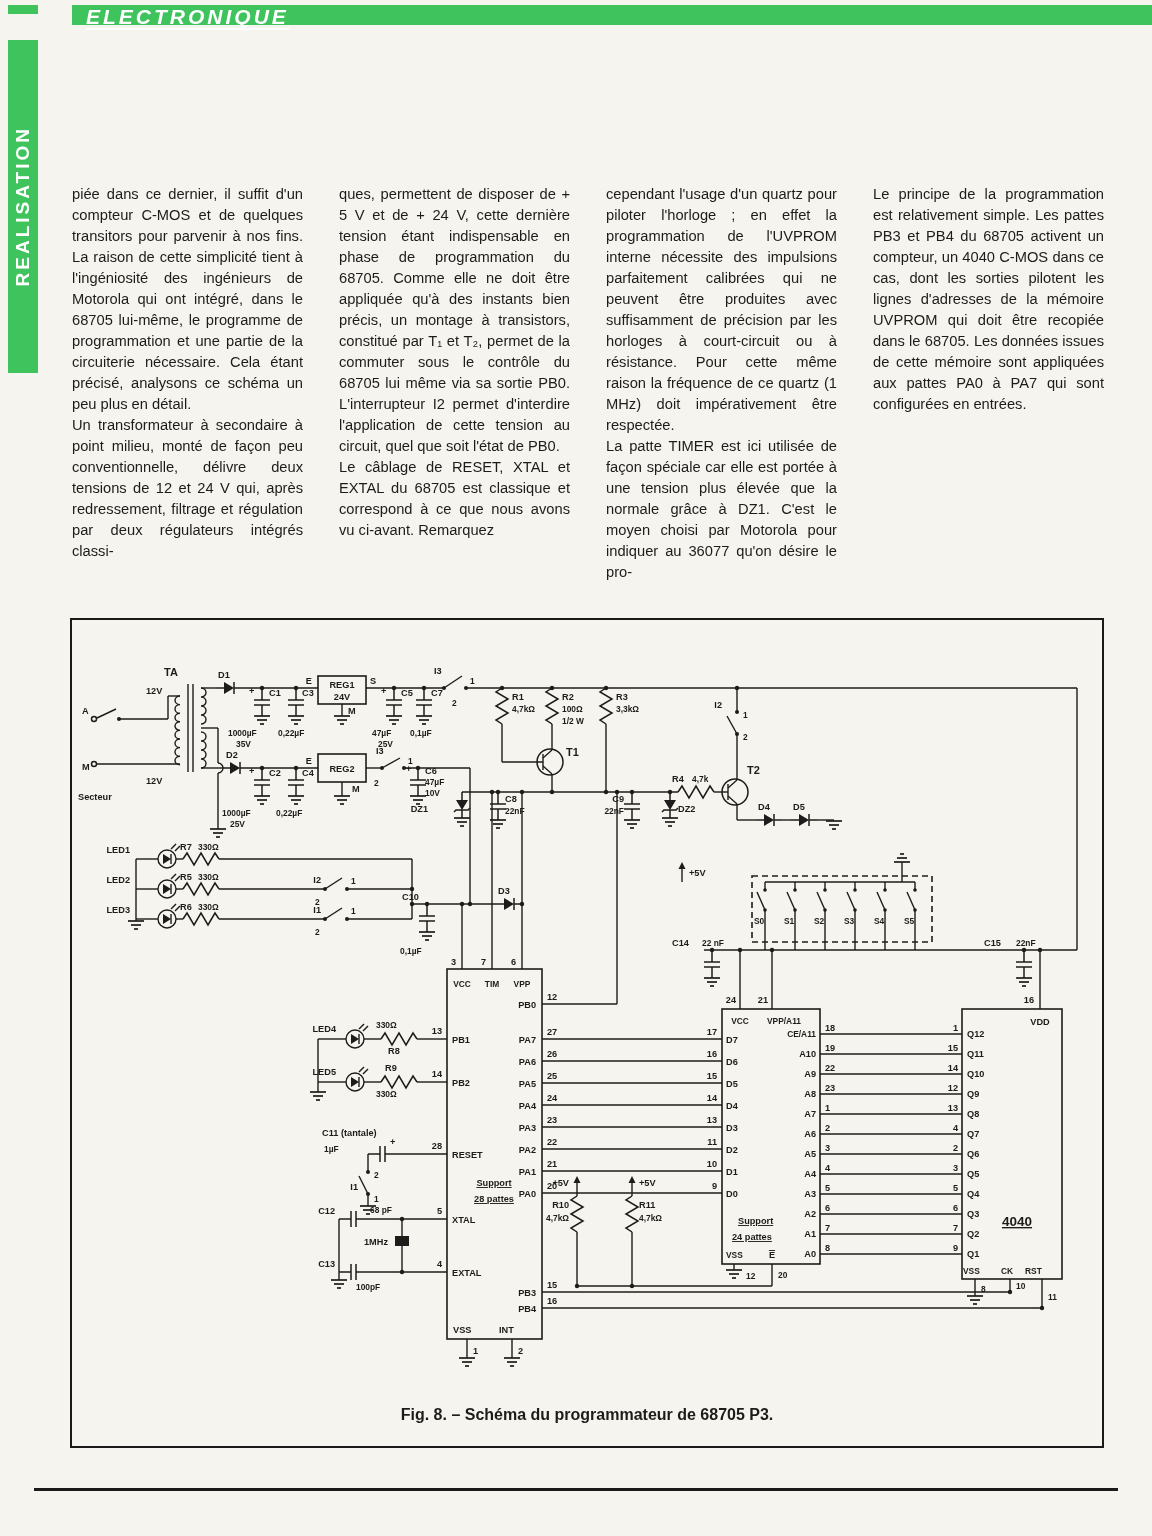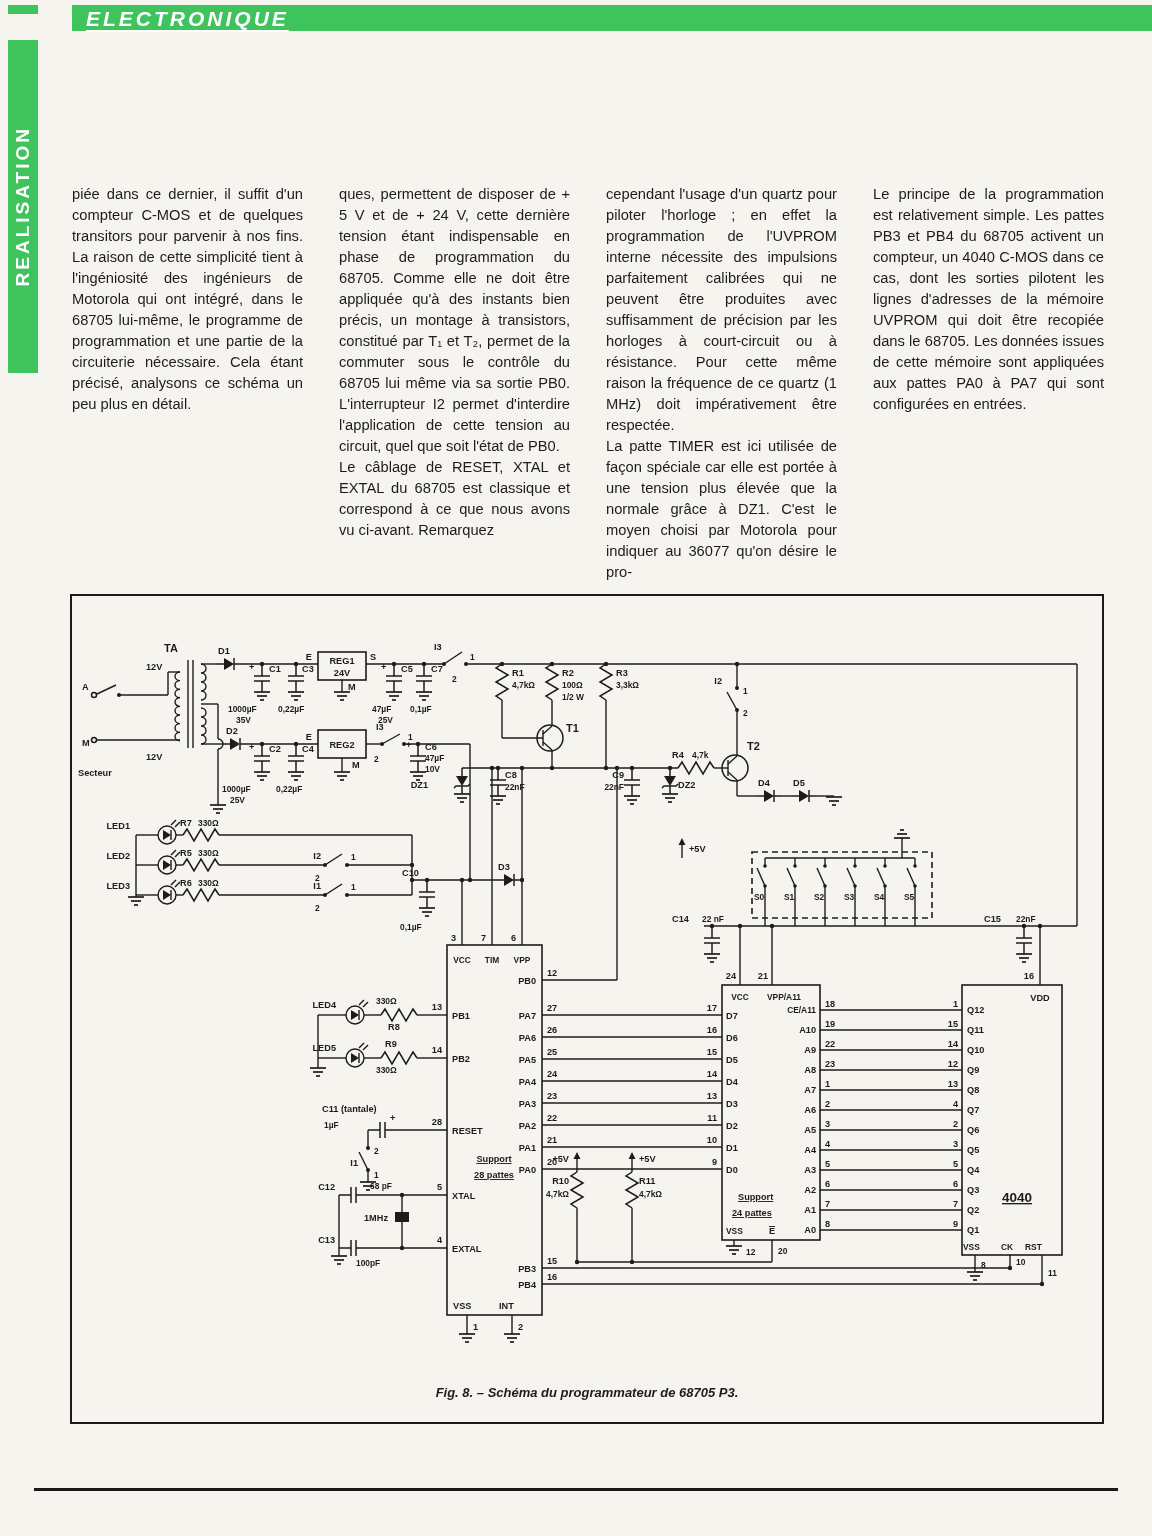--- a/index.html
+++ b/index.html
@@ -1,37 +1,37 @@
 <!DOCTYPE html>
 <html lang="fr" style="--green: #3fc35d; --paper: #f6f4ef; --ink: #1d1c1a;"><head>
 <meta charset="utf-8">
 <style>
   html,body{margin:0;padding:0;background:#e8e6e2;}
   .page{position:relative;width:1152px;height:1536px;background:var(--paper,#f6f4ef);
         font-family:"Liberation Sans",sans-serif;color:var(--ink,#1d1c1a);overflow:hidden;}
   
-  .masthead{position:absolute;left:72px;right:0;top:5px;height:26px;background:var(--green,#3fc35d);
-            display:flex;align-items:flex-end;}
+  .masthead{position:absolute;left:72px;right:0;top:5px;height:20px;background:var(--green,#3fc35d);
+            display:flex;align-items:flex-start;}
   .masthead span{color:#fff;font-weight:bold;font-style:italic;font-size:21px;letter-spacing:3px;
                  padding-left:14px;text-decoration:underline;text-underline-offset:4px;}
   .corner{position:absolute;left:8px;top:5px;width:30px;height:9px;background:var(--green,#3fc35d);}
   .sidebar{position:absolute;left:8px;top:40px;width:30px;height:333px;background:var(--green,#3fc35d);
            display:flex;align-items:center;justify-content:center;}
   .sidebar span{writing-mode:vertical-rl;transform:rotate(180deg);color:#fff;font-weight:bold;
                 font-size:19px;letter-spacing:3px;}
   
   .columns{position:absolute;left:72px;top:184px;width:1032px;display:flex;gap:36px;justify-content:space-between;}
   .col{width:231px;font-size:14.7px;line-height:1.43;text-align:justify;}
   .col p{margin:0;}
   
-  .figurebox{position:absolute;left:70px;top:594px;width:1030px;height:826px;
+  .figurebox{position:absolute;left:70px;top:618px;width:1030px;height:826px;
              border:2px solid #1b1a18;background:var(--paper,#f6f4ef);}
   .figurebox svg{position:absolute;left:0;top:4px;}
   .caption{position:absolute;left:0;right:0;bottom:22px;text-align:center;
-           font-weight:bold;font-style:italic;font-size:13px;}
+           font-weight:bold;font-size:16px;}
   
   .footrule{position:absolute;left:34px;right:34px;top:1488px;border-top:3px solid #1b1a18;}
   .footer{position:absolute;left:34px;top:1574px;font-weight:bold;font-size:14px;letter-spacing:.2px;text-decoration:underline;}
   
   svg .w line, svg .w path, svg .w polyline{stroke:#1d1c1a;stroke-width:1.4;fill:none;}
   svg .w rect{stroke:#1d1c1a;stroke-width:1.6;fill:none;}
   svg .w rect.dash{stroke-dasharray:6 4;}
   svg .w circle.sym{stroke:#1d1c1a;stroke-width:1.5;fill:none;}
   svg circle.dot{fill:#1d1c1a;stroke:none;}
   svg polygon.fil{fill:#1d1c1a;stroke:none;}
@@ -50,20 +50,21 @@
   <div class="masthead">
     <span>ELECTRONIQUE</span>
   </div>
   <div class="sidebar">
     <span>REALISATION</span>
   </div>
 
   <div class="columns">
     <div class="col">
       <p>piée dans ce dernier, il suffit d'un compteur C-MOS et de quelques transitors pour parvenir à nos fins. La raison de cette simplicité tient à l'ingéniosité des ingénieurs de Motorola qui ont intégré, dans le 68705 lui-même, le programme de programmation et une partie de la circuiterie nécessaire. Cela étant précisé, analysons ce schéma un peu plus en détail.</p>
+      <p>Un transformateur à secondaire à point milieu, monté de façon peu conventionnelle, délivre deux tensions de 12 et 24 V qui, après redressement, filtrage et régulation par deux régulateurs intégrés classi-</p>
     </div>
     <div class="col">
       <p>ques, permettent de disposer de + 5 V et de + 24 V, cette dernière tension étant indispensable en phase de programmation du 68705. Comme elle ne doit être appliquée qu'à des instants bien précis, un montage à transistors, constitué par T₁ et T₂, permet de la commuter sous le contrôle du 68705 lui même via sa sortie PB0. L'interrupteur I2 permet d'interdire l'application de cette tension au circuit, quel que soit l'état de PB0.</p>
       <p>Le câblage de RESET, XTAL et EXTAL du 68705 est classique et correspond à ce que nous avons vu ci-avant. Remarquez</p>
     </div>
     <div class="col">
       <p>cependant l'usage d'un quartz pour piloter l'horloge ; en effet la programmation de l'UVPROM interne nécessite des impulsions parfaitement calibrées qui ne peuvent être produites avec suffisamment de précision par les horloges à court-circuit ou à résistance. Pour cette même raison la fréquence de ce quartz (1 MHz) doit impérativement être respectée.</p>
       <p>La patte TIMER est ici utilisée de façon spéciale car elle est portée à une tension plus élevée que la normale grâce à DZ1. C'est le moyen choisi par Motorola pour indiquer au 36077 qu'on désire le pro-</p>
     </div>
     <div class="col">

